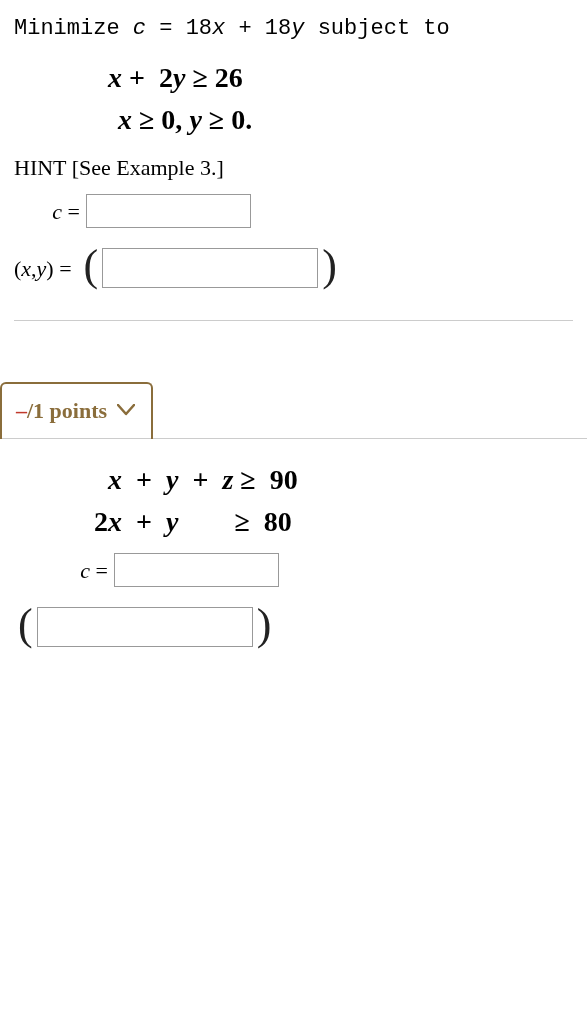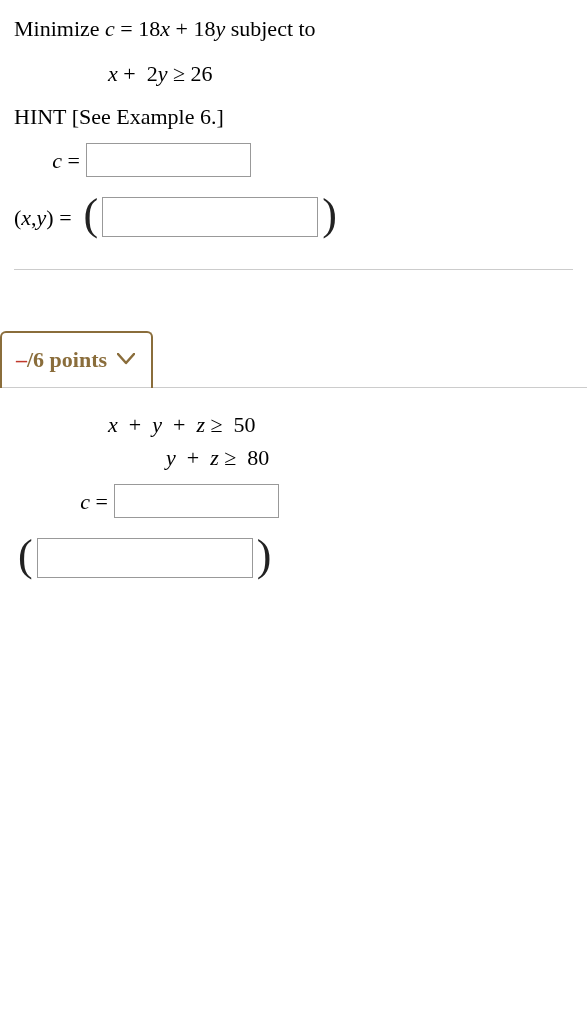--- a/index.html
+++ b/index.html
@@ -7,21 +7,21 @@
       font-family: Georgia, 'Times New Roman', serif;
       font-size: 22px;
       color: #000;
       margin: 0;
       padding: 12px 14px;
       width: 587px;
       background: #fff;
       line-height: 1.5;
     }
     .var { font-style: italic; }
-    .const-block { margin: 4px 0 10px 80px; font-size: 22px; }
+    .const-block { margin: 4px 0 10px 80px; font-size: 28px; font-weight: bold; }
     .const-line { white-space: pre; }
     .hint-line { margin: 6px 0 10px 0; }
     .ans-row { display: flex; align-items: center; margin: 8px 0 18px 0; }
     .ans-label-c { width: 72px; text-align: right; padding-right: 6px; }
     .ans-label-xy { padding-right: 8px; }
     .input-sm {
       width: 165px; height: 34px;
       border: 1px solid #999; background: #fff;
       font-size: 20px; padding: 2px 6px;
     }
@@ -38,36 +38,37 @@
       border: 2px solid #8a6d3b; border-bottom: none;
       border-radius: 6px 6px 0 0;
       padding: 10px 16px 12px 14px;
       font-size: 22px; font-weight: bold;
       color: #8a6d3b; margin-left: -14px;
       position: relative; top: 1px;
     }
     .points-tab .dash { color: #c0392b; font-weight: bold; }
     .chev { margin-left: 10px; color: #8a6d3b; font-size: 16px; }
     .tab-underline { border: none; border-top: 1px solid #ccc; margin: 0 -14px 20px -14px; }
-    .q1-top { margin-bottom: 12px; }
+    .q1-top { margin-bottom: 12px; font-family: Liberation Mono, monospace; }
   </style>
 </head>
 <body>
 
 
 
 
 <div>
   <div class="q1-top">
     <span>Minimize </span><span class="var">c</span><span> = </span><span>18</span><span class="var">x</span><span> + </span><span>18</span><span class="var">y</span><span> subject to</span>
   </div>
   <div class="const-block">
     <div class="const-line" style="padding-left:14px"><span class="var">x</span><span> +  2</span><span class="var">y</span><span> ≥ 26</span></div>
+    <div class="const-line" style="padding-left:24px"><span class="var">x</span><span> ≥ 0, </span><span class="var">y</span><span> ≥ 0.</span></div>
   </div>
-  <div class="hint-line">HINT [See Example 6.]</div>
+  <div class="hint-line">HINT [See Example 3.]</div>
 
   <div class="ans-row">
     <div class="ans-label-c"><span class="var">c</span><span> = </span></div>
     <input type="text" class="input-sm" value="" style="">
   </div>
 
   <div class="ans-row" style="margin-bottom:24px">
     <div class="ans-label-xy"><span>(</span><span class="var">x</span><span>,</span><span class="var">y</span><span>) = </span></div>
     <span class="paren">(</span>
     <input type="text" class="input-lg" value="" style="">
@@ -75,34 +76,34 @@
   </div>
 </div>
 
 <hr class="divider">
 
 <div style="height:20px"></div>
 
 
 <div class="points-tab">
   <span class="dash">–</span>
-    <span>/6 points</span>
+    <span>/1 points</span>
   <span class="chev">
     <svg width="18" height="12" viewBox="0 0 18 12">
         <path d="M1 1 L9 10 L17 1" stroke="#8a6d3b" stroke-width="2.5" fill="none" stroke-linecap="round" stroke-linejoin="round"></path>
       </svg>
   </span>
 </div>
 <hr class="tab-underline">
 
 
 <div>
   <div class="const-block">
-    <div class="const-line" style="padding-left:14px"><span class="var">x</span><span>  +  </span><span class="var">y</span><span>  +  </span><span class="var">z</span><span> ≥  50</span></div>
-    <div class="const-line" style="padding-left:72px"><span class="var">y</span><span>  +  </span><span class="var">z</span><span> ≥  80</span></div>
+    <div class="const-line" style="padding-left:14px"><span class="var">x</span><span>  +  </span><span class="var">y</span><span>  +  </span><span class="var">z</span><span> ≥  90</span></div>
+    <div class="const-line"><span>2</span><span class="var">x</span><span>  +  </span><span class="var">y</span><span>        ≥  80</span></div>
   </div>
 
   <div class="ans-row" style="margin-left:28px">
     <div class="ans-label-c"><span class="var">c</span><span> = </span></div>
     <input type="text" class="input-sm" value="" style="">
   </div>
 
   <div class="ans-row">
     <span class="paren">(</span>
     <input type="text" class="input-lg" value="" style="">

